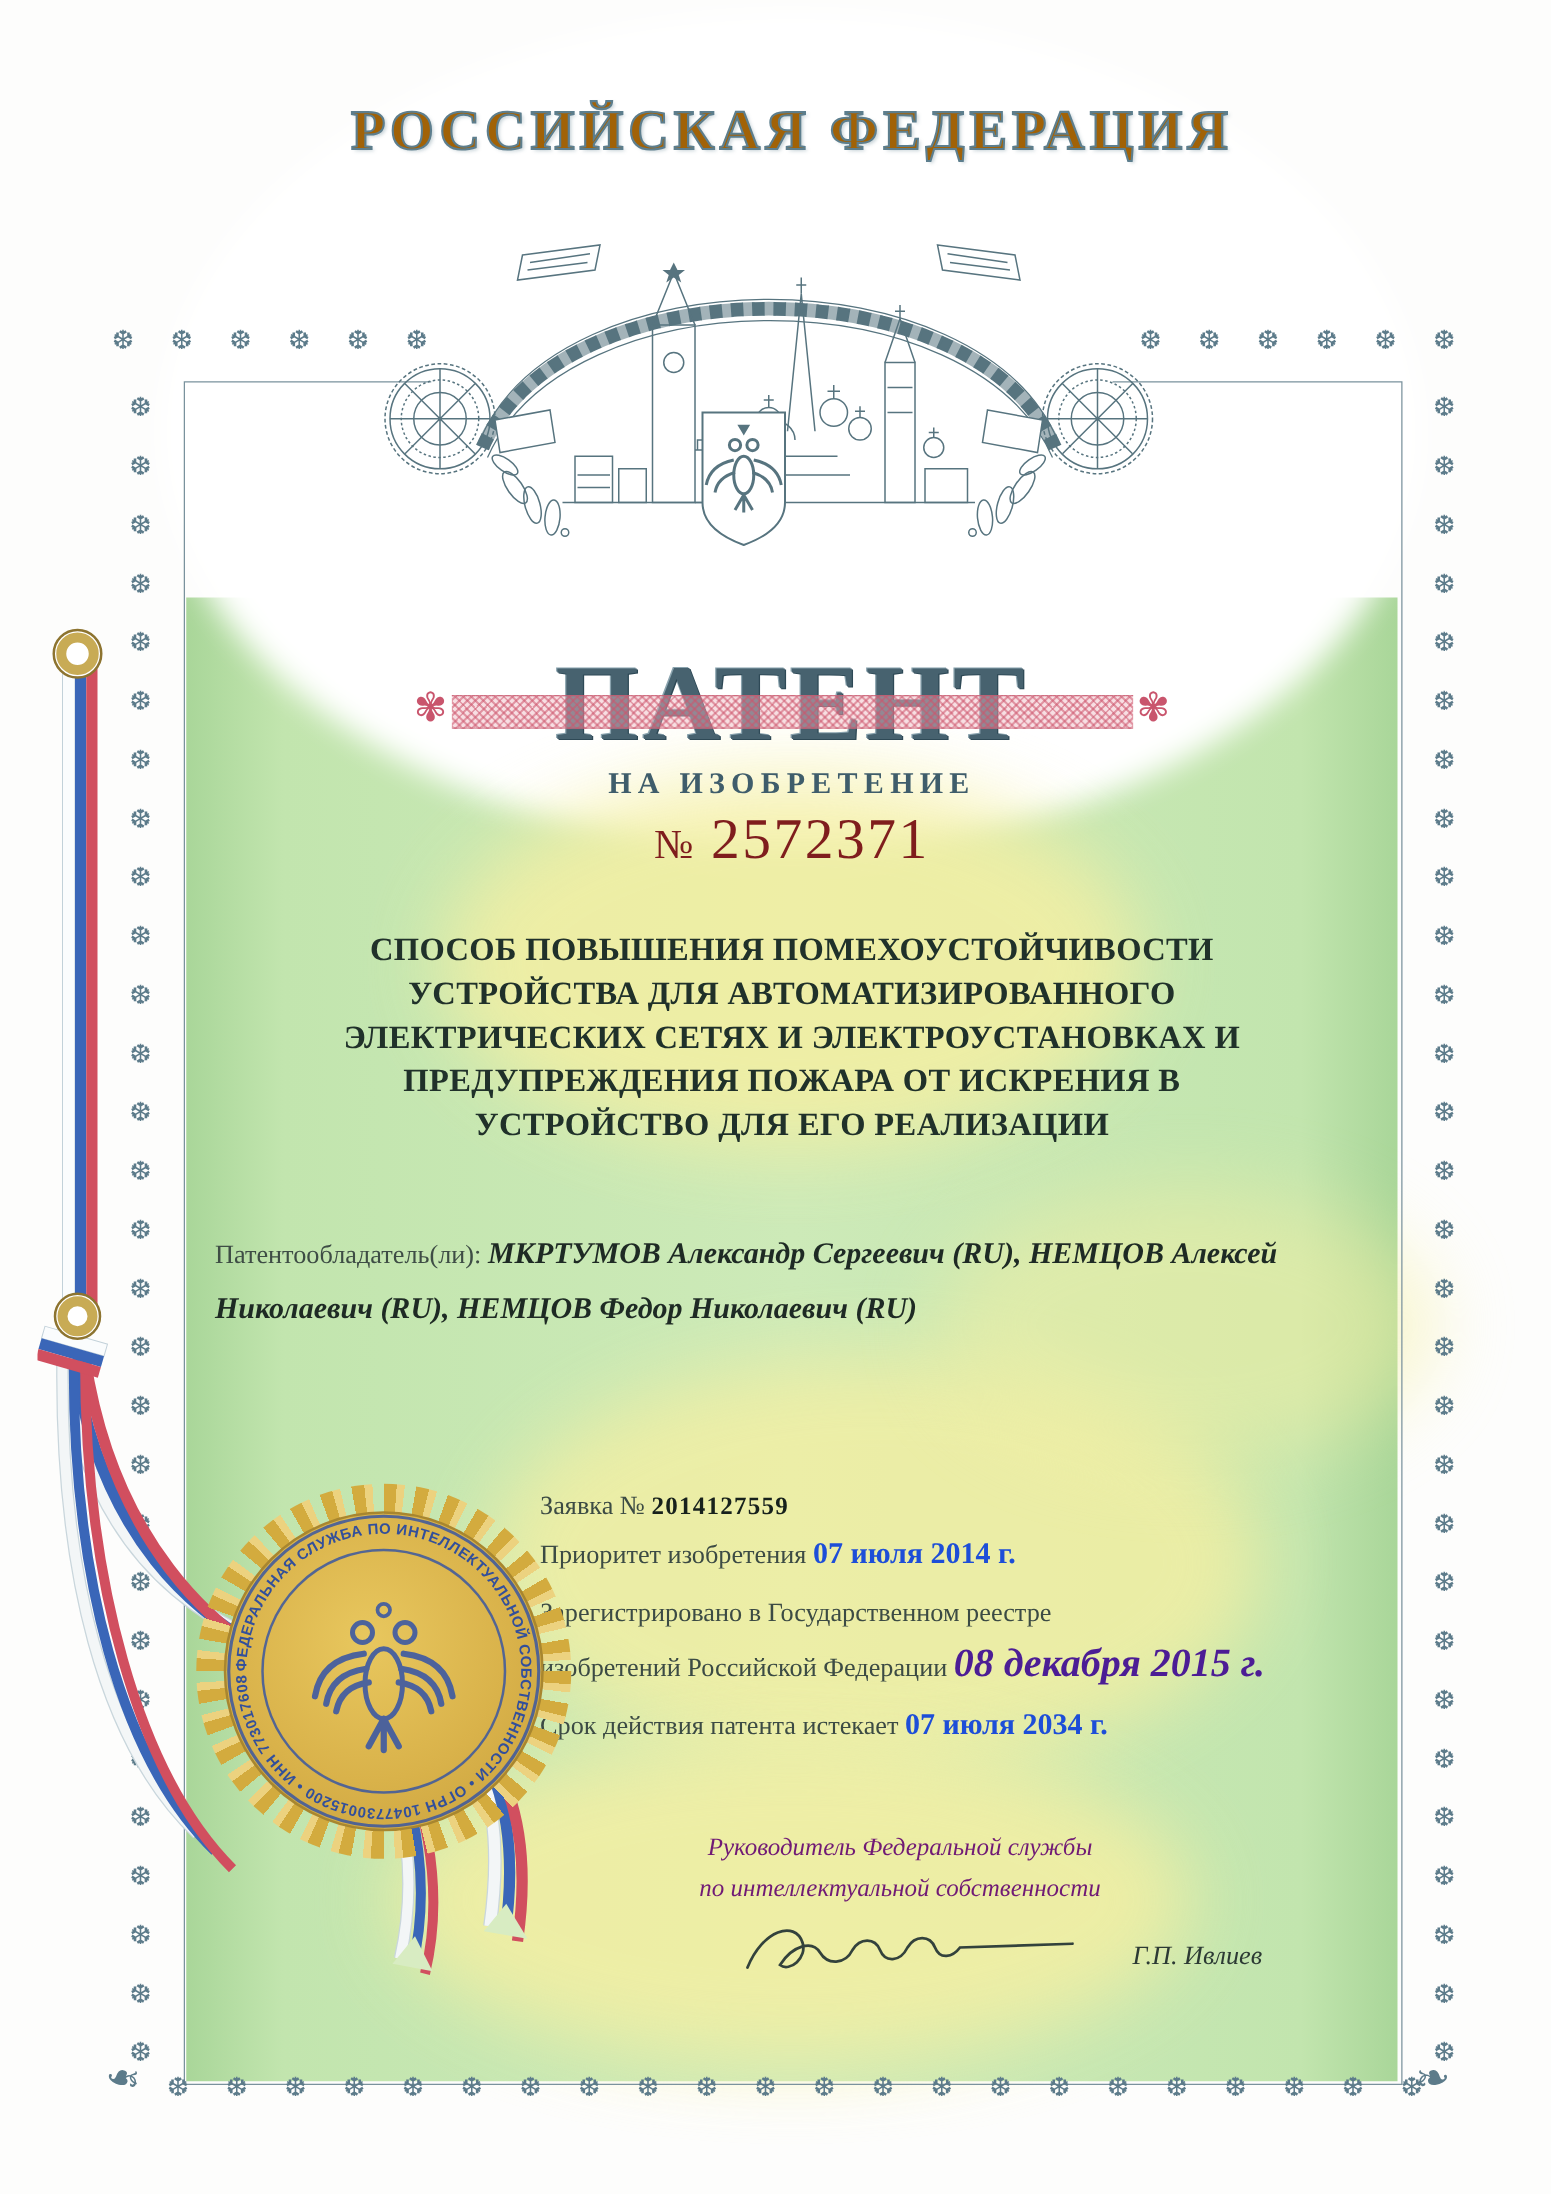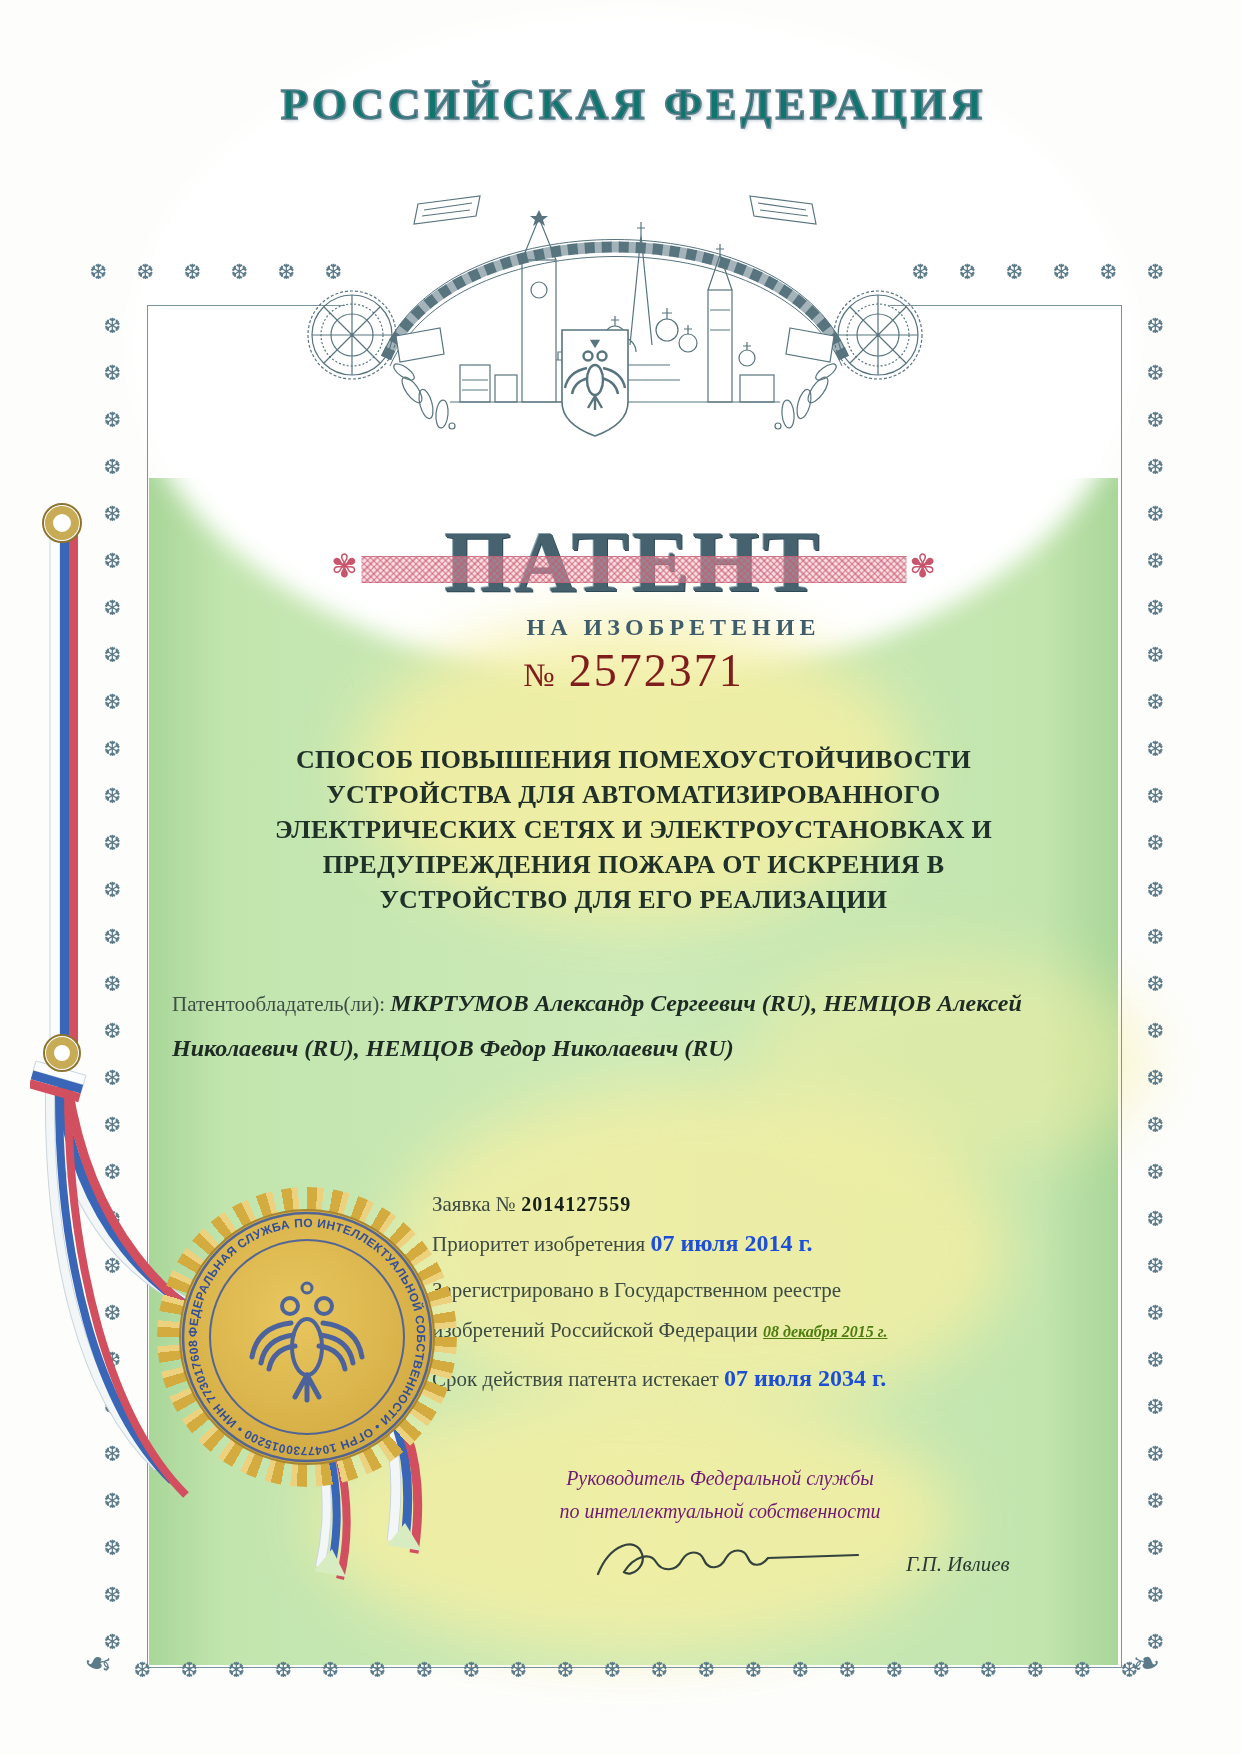--- a/index.html
+++ b/index.html
@@ -45,21 +45,21 @@
   .corner-flourish{position:absolute;z-index:2;color:#5c7b8a;font-size:34px;line-height:1;
        font-family:"DejaVu Sans",sans-serif;}
   .cf-left{left:84px;top:1646px;transform:scaleX(-1) rotate(-12deg);}
   .cf-right{left:1132px;top:1646px;transform:rotate(-8deg);}
 
   
   .content{position:absolute;left:147px;width:973px;text-align:center;z-index:4;}
   .country-header{
     top:78px;
     font-size:45px;font-weight:bold;letter-spacing:4px;
-    color:#0f766e;-webkit-text-stroke:1.7px #5d7e8d;
+    color:#a16207;-webkit-text-stroke:1.7px #5d7e8d;
     text-shadow:2px 2px 3px rgba(93,126,141,.35);
   }
   .patent-word-wrap{top:512px;height:100px;}
   .patent-word{
     font-size:86px;font-weight:bold;letter-spacing:3px;color:#47626f;
     text-shadow:1px 1px 0 #2e4956,-1px -1px 0 #8aa3ae;
   }
   .patent-band{
     position:absolute;left:50%;transform:translateX(-50%);top:44px;width:545px;height:25px;
     background:
@@ -85,21 +85,21 @@
   .para{position:absolute;z-index:4;text-align:left;}
   .patentee{left:172px;top:960px;width:860px;font-size:21px;line-height:44px;color:#3e4d45;}
   .val-bold-italic{font-weight:bold;font-style:italic;font-size:24px;color:#1e2a24;}
   .authors{left:172px;top:1108px;width:700px;font-size:21px;color:#3e4d45;}
 
   .details{left:432px;top:1192px;width:600px;font-size:21px;color:#3c4b44;}
   .details .row{margin-bottom:13px;}
   .val-bold{font-weight:bold;font-size:24px;color:#1d4ed8;}
   .val-bold-num{font-weight:bold;font-size:20px;color:#17211c;letter-spacing:1px;}
   .reg-line{line-height:40px;margin-bottom:0;}
-  .reg-date{font-weight:bold;font-style:italic;font-size:16px;color:#4d7c0f;text-decoration:underline;}
+  .reg-date{font-weight:bold;font-style:italic;font-size:32px;color:#4c1d95;}
 
   .signer{left:540px;top:1462px;width:360px;font-style:italic;font-size:20px;
     line-height:33px;color:#701a75;text-align:center;}
   .signer-name{left:906px;top:1552px;font-style:italic;font-size:21px;color:#2c3a34;}
   .signature-svg{position:absolute;left:590px;top:1528px;z-index:4;}
 
   
   .vignette{position:absolute;left:300px;top:140px;z-index:3;}
 
   
@@ -331,21 +331,21 @@
   <div class="content country-header" style="position:absolute;">РОССИЙСКАЯ ФЕДЕРАЦИЯ</div>
 
   <div class="content patent-word-wrap" style="position:absolute;">
     <span class="patent-word">ПАТЕНТ</span>
     <div class="patent-band">
       <span class="band-end left">✾</span>
       <span class="band-end right">✾</span>
     </div>
   </div>
 
-  <div class="content patent-subtype" style="position:absolute;padding-left:40px;">НА ИЗОБРЕТЕНИЕ</div>
+  <div class="content patent-subtype" style="position:absolute;">НА ИЗОБРЕТЕНИЕ</div>
 
   <div class="content number-row" style="position:absolute;">
     <span class="no-sign">№</span><span>2572371</span>
   </div>
 
   <div class="content invention-title" style="position:absolute;">
     <span>СПОСОБ ПОВЫШЕНИЯ ПОМЕХОУСТОЙЧИВОСТИ</span>
     <span>УСТРОЙСТВА ДЛЯ АВТОМАТИЗИРОВАННОГО</span>
     <span>ЭЛЕКТРИЧЕСКИХ СЕТЯХ И ЭЛЕКТРОУСТАНОВКАХ И</span>
     <span>ПРЕДУПРЕЖДЕНИЯ ПОЖАРА ОТ ИСКРЕНИЯ В</span>

